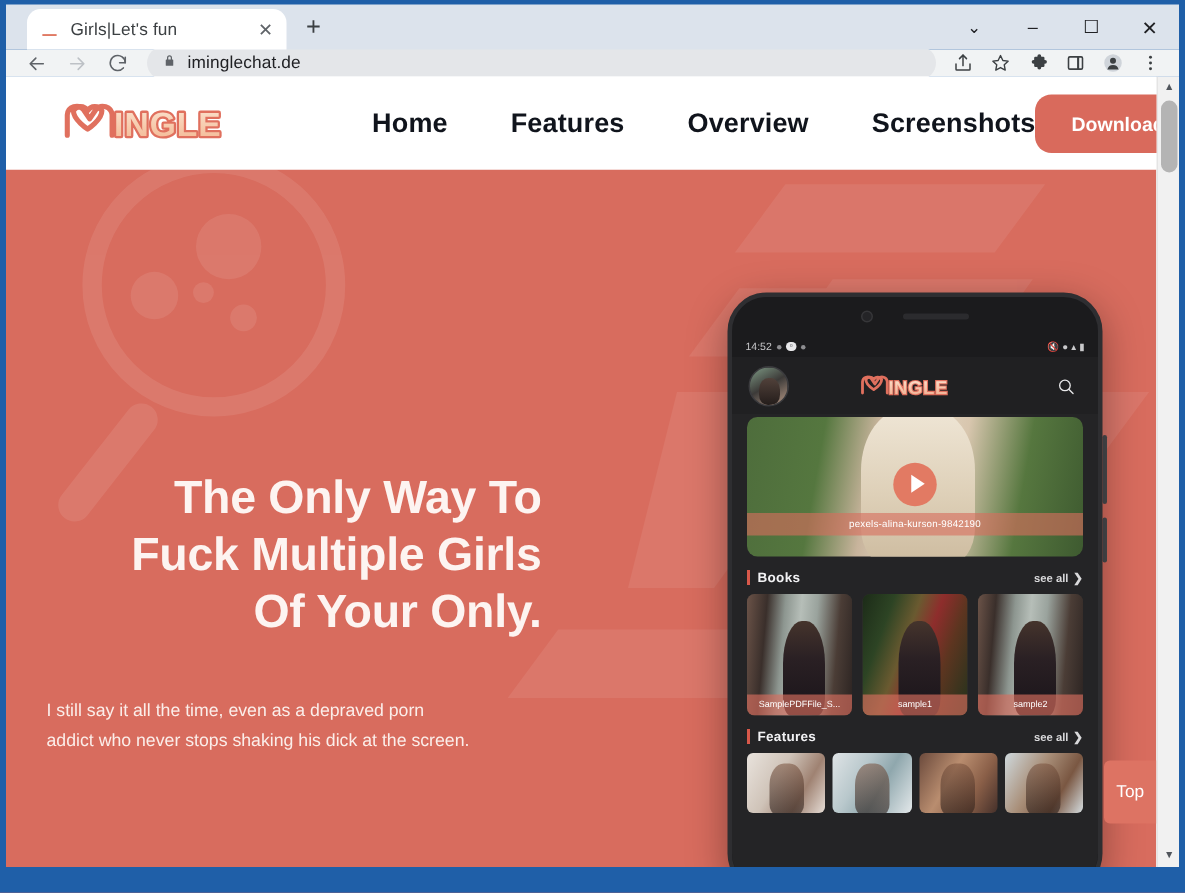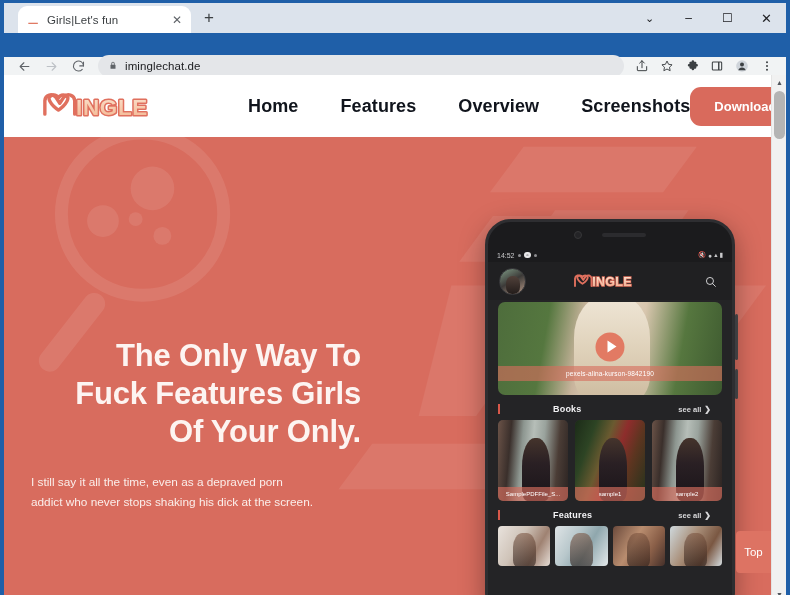--- a/index.html
+++ b/index.html
@@ -65,21 +65,20 @@
   .wc.chev { font-size:11px; }
   .wc.close { font-size:13px; }
 
   
   #toolbar {
     height:18px;
     background:#f1f3f4;
     display:flex; align-items:center;
     padding:0 7px;
     gap:1px;
-    margin-top:24px;
   }
   .navbtn {
     width:26px; height:26px;
     display:flex; align-items:center; justify-content:center;
     color:#5f6368;
   }
   .navbtn.disabled { color:#bdc1c6; }
   .navbtn svg { width:15px; height:15px; fill:none; stroke:currentColor; stroke-width:1.7; stroke-linecap:round; stroke-linejoin:round; }
   #omnibox {
     flex:1;
@@ -172,21 +171,21 @@
   }
   #headline {
     font-size:31px;
     line-height:38px;
     font-weight:bold;
     color:#fdf4f1;
     letter-spacing:-.2px;
     text-align:right;
   }
   #subtext {
-    margin-top:21px;
+    margin-top:36px;
     font-size:11.8px;
     line-height:20px;
     color:#fbeeea;
     width:285px;
   }
 
   
   #phone {
     position:absolute;
     left:481px; top:82px;
@@ -306,22 +305,21 @@
   .video-caption {
     position:absolute; left:0; right:0; bottom:14px;
     height:15px;
     background:rgba(214,110,94,.62);
     display:flex; align-items:center; justify-content:center;
     font-size:6.5px; color:#fff; letter-spacing:.15px;
   }
 
   .sec-head {
     display:flex; align-items:center;
-    margin:9px 11px 6px 0;
-    gap:48px;
+    margin:9px 0 6px 0;
   }
   .sec-bar {
     width:2px; height:10px;
     background:#d8584a; margin-right:5px;
   }
   .sec-title {
     font-size:9px; font-weight:bold; color:#f2f2f4;
     letter-spacing:.2px;
   }
   .seeall {
@@ -542,21 +540,21 @@
               <path d="M452 150 h120 l-95 132 h-58 z"></path>
               <path d="M600 150 h170 l-34 46 h-170 z"></path>
               <path d="M372 310 h230 l-34 46 h-230 z"></path>
             </g>
           </svg>
         </div>
 
         <div id="herotext">
           <div id="headline">
             <div>The Only Way To</div>
-            <div>Fuck Features Girls</div>
+            <div>Fuck Multiple Girls</div>
             <div>Of Your Only.</div>
           </div>
           <div id="subtext">I still say it all the time, even as a depraved porn addict who never stops shaking his dick at the screen.</div>
         </div>
 
         <div id="phone">
           <div class="phone-side"></div>
           <div class="phone-side2"></div>
           <div class="phone-body">
 

